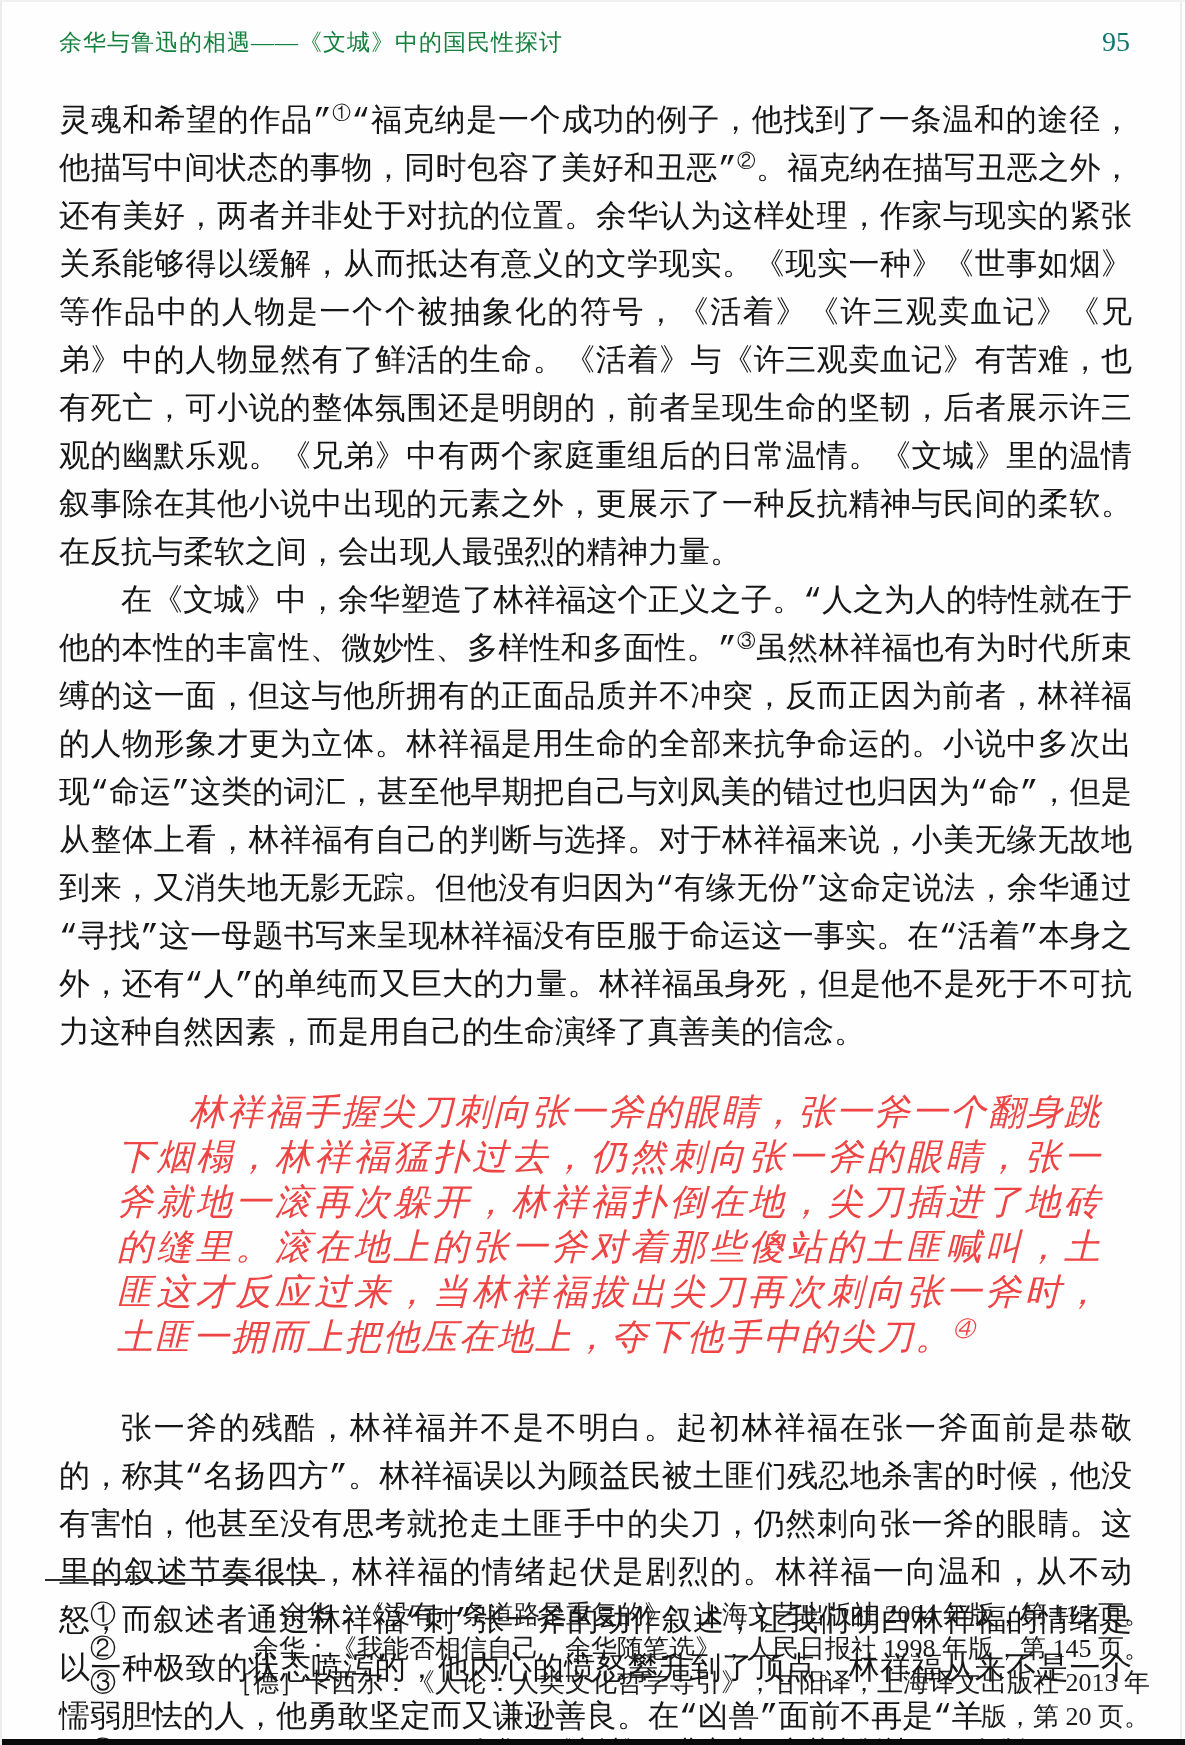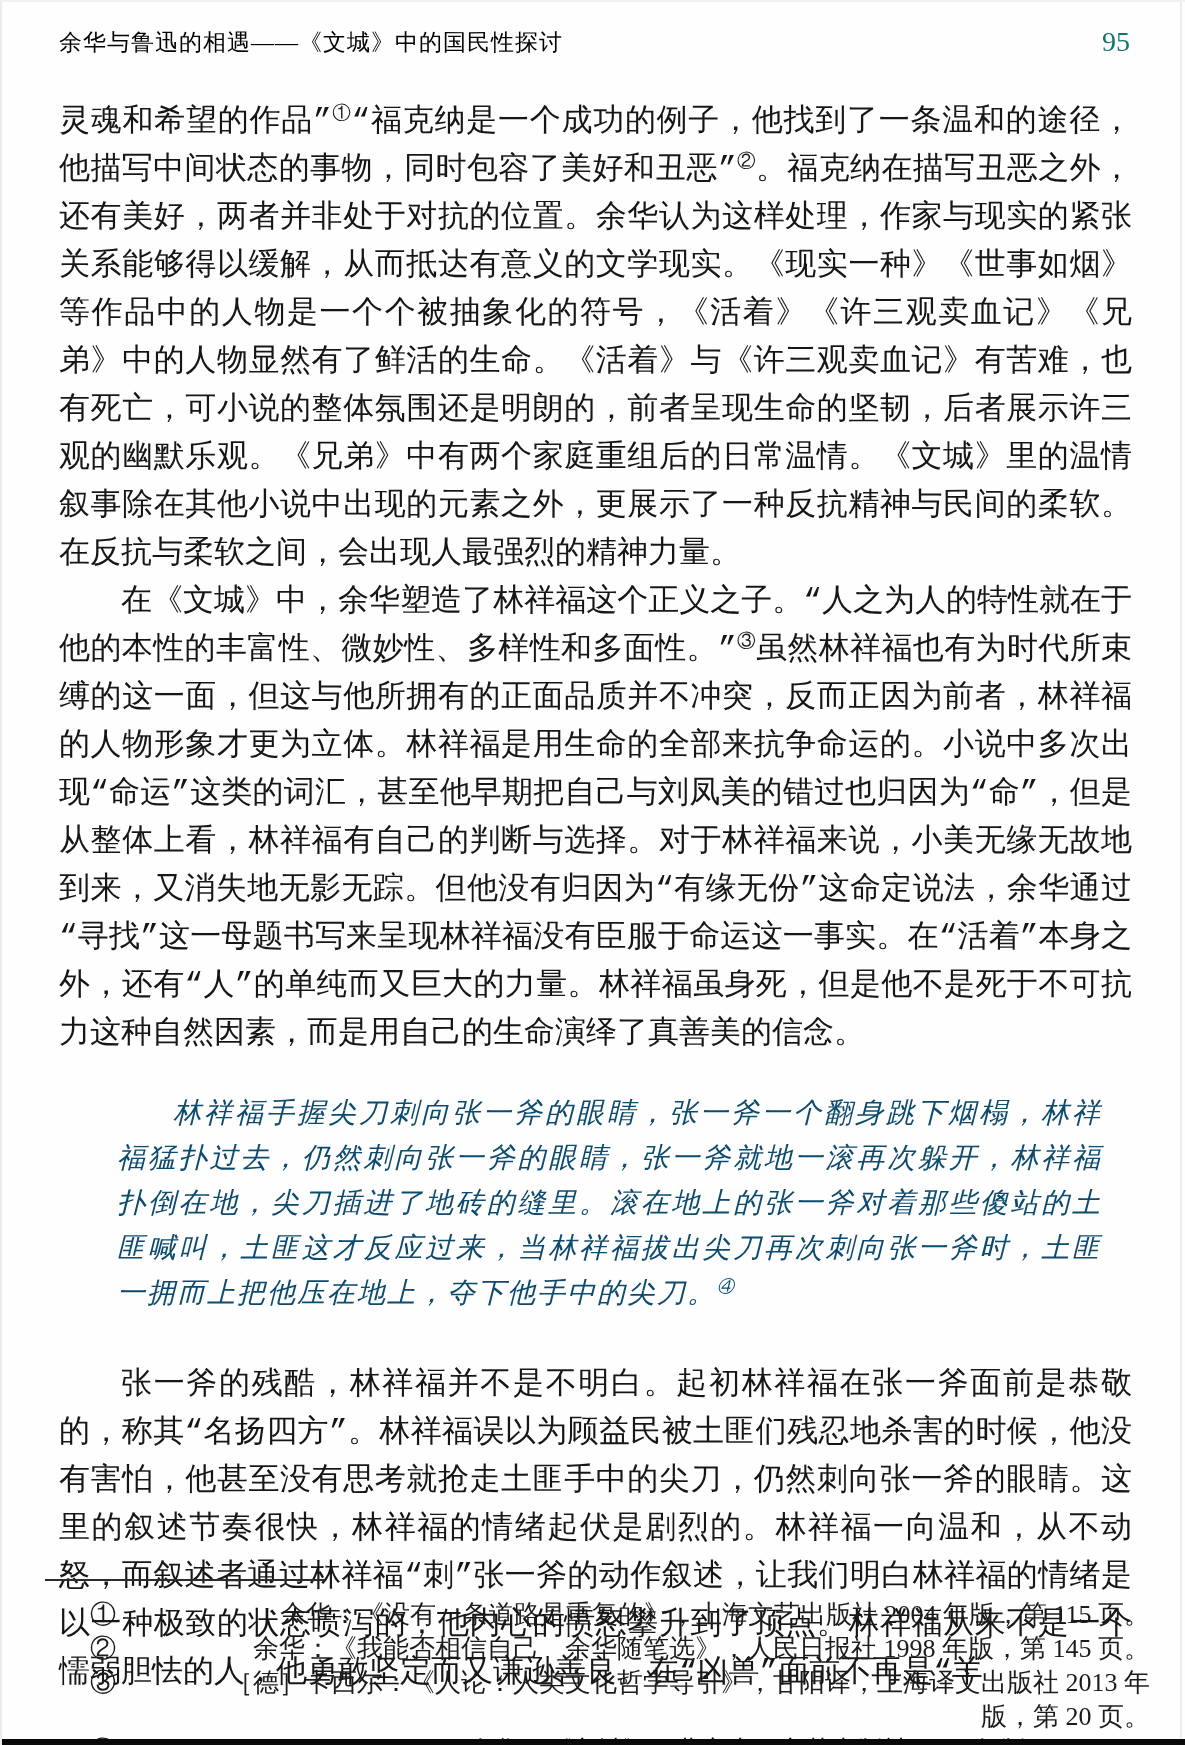--- a/index.html
+++ b/index.html
@@ -21,42 +21,42 @@
   }
   .edge-bottom {
     position:absolute; left:0; bottom:0; width:100%; height:6px;
     background:#0a0a0a;
   }
   .running-head {
     position:absolute; top:24px; left:57px; right:55px;
     display:flex; justify-content:space-between; align-items:flex-end;
   }
   .running-title {
-    font-size:23px; letter-spacing:1px; color:#000000;
+    font-size:23px; letter-spacing:1px; color:#15803d;
   }
   .running-page {
     font-size:28px; color:#0f766e;
   }
   .content {
     position:absolute; top:96px; left:57px; width:1073px;
     text-align:justify;
     font-size:31px; line-height:48px;font-family:Liberation Mono, monospace;
   }
   .content p { margin:0; }
   .content p.indent { text-indent:2em; }
   sup {
     font-size:0.60em; line-height:0; vertical-align:super;
   }
   blockquote {
     margin:34px 30px 44px 58px;
-    font-size:28px; line-height:45px;
+    font-size:36px; line-height:45px;
     font-style:italic;
     letter-spacing:2px;
     text-indent:2em;
-    color:#0c4a6e;
+    color:#ef4444;
   }
   .footnote-rule {
     position:absolute; left:43px; top:1577px;
     width:280px; height:0;
     border-top:2px solid #2c2c2c;
   }
   .footnotes {
     position:absolute; left:88px; top:1596px; width:1060px;
     font-size:26px; line-height:34px; color:#1b1b1b;
   }

